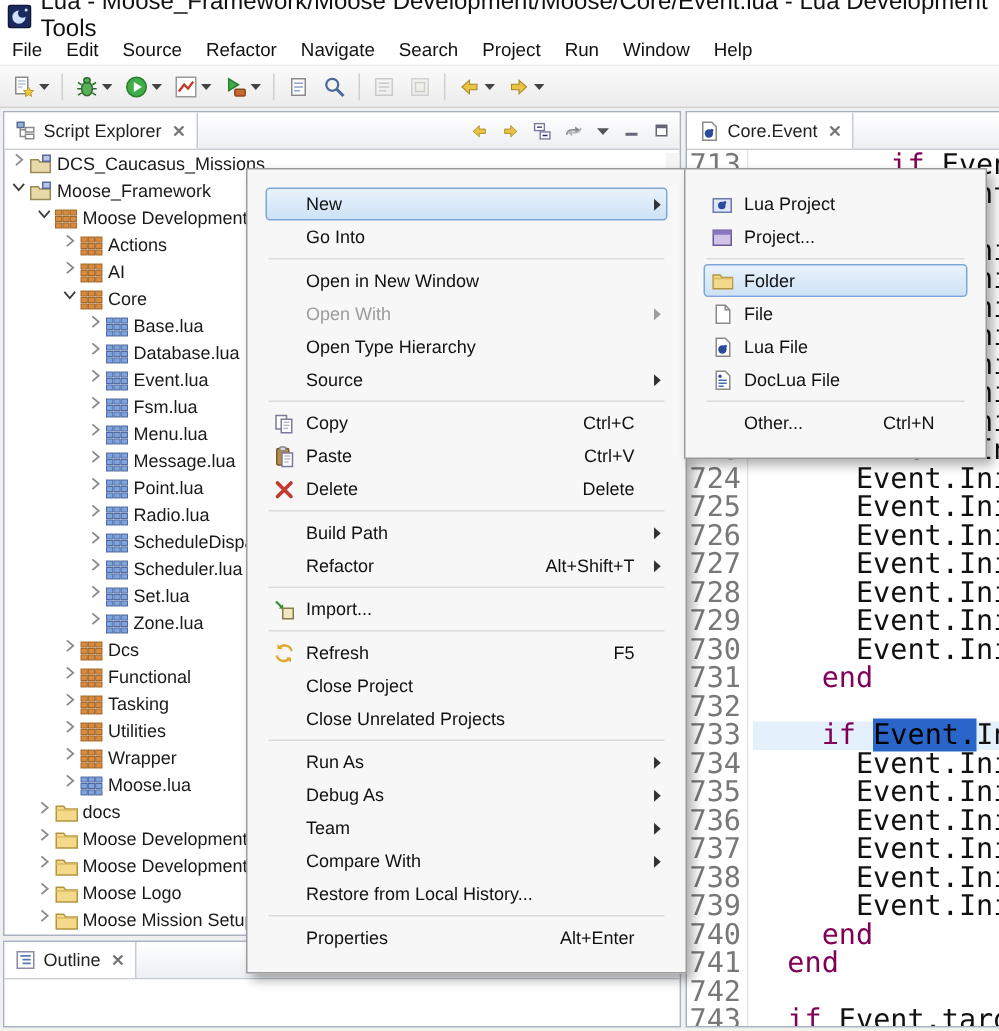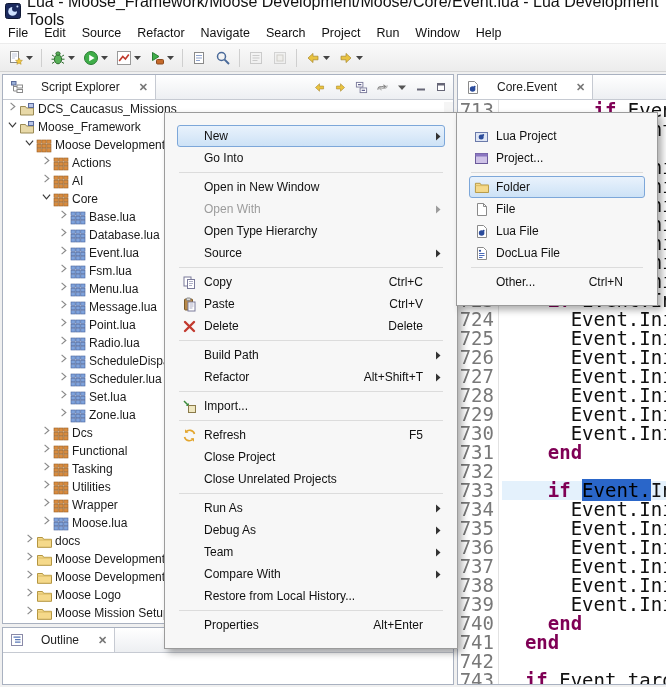--- a/index.html
+++ b/index.html
@@ -20,42 +20,42 @@
 
   
   .main{position:absolute;top:72px;left:0;right:0;bottom:0;display:flex;background:#f0f0f0}
   .leftcol{width:455px;flex:0 0 455px;display:flex;flex-direction:column;padding:2px 1px 2px 2px;gap:3px}
   .rightcol{flex:1;display:flex;flex-direction:column;padding:2px 0 2px 2px}
   .panel{background:#fff;border:1px solid #a9b1c0;display:flex;flex-direction:column;overflow:hidden}
   .explorerp{flex:1}
   .outlinep{height:58px;flex:0 0 58px}
   .editorp{flex:1}
   .phead{height:25px;flex:0 0 25px;background:linear-gradient(#ffffff,#edeff2);border-bottom:1px solid #c6cad2;display:flex;align-items:stretch}
-  .tab{display:flex;align-items:center;gap:17px;padding:0 7px;background:#fff;border-right:1px solid #c6cad2;font-size:12px;color:#222;white-space:nowrap}
+  .tab{display:flex;align-items:center;gap:5px;padding:0 7px;background:#fff;border-right:1px solid #c6cad2;font-size:12px;color:#222;white-space:nowrap}
   .close{color:#777;font-size:11px;font-weight:bold;margin-left:2px}
   .ptools{margin-left:auto;display:flex;align-items:center;gap:4px;padding-right:4px}
   .vtbtn{display:flex;align-items:center;padding:2px;border-radius:2px}
 
   
   .tree{flex:1;position:relative;font-size:12px;padding-top:2px;overflow:hidden}
   .trow{height:18px;display:flex;white-space:nowrap;cursor:default}
   .tarrow{width:11px;flex:0 0 11px;display:flex;justify-content:center;color:#8a8a8a}
   .ti{width:16px;flex:0 0 16px;display:flex;margin:0 3px 0 1px}
   .tlabel{color:#1a1a1a}
   .tree-scroll{position:absolute;top:2px;right:0;width:9px;bottom:0;background:#f5f5f5}
   .tree-scroll .thumb{position:absolute;top:10px;right:1px;width:7px;height:115px;background:#d2d2d2;border-radius:4px}
   .outline-body{flex:1;background:#fff}
 
   
   .editor{flex:1;display:flex;overflow:hidden;font-family:"DejaVu Sans Mono",monospace;font-size:19px;line-height:19px}
   .gutter{width:41px;flex:0 0 41px;text-align:right;padding:1px 4px 0 0;color:var(--line-number,#787878);border-right:1px solid #e2e2e2;background:#fff}
   .gnum{height:19px}
   .codewrap{flex:1;overflow:hidden;padding:1px 0 0 3px;background:#fff}
   .cline{height:19px;white-space:pre}
-  .kw{color:var(--keyword,#7f0055);font-weight:bold}
+  .kw{color:var(--keyword,#7f0055);font-weight:normal}
   .seltok{background:var(--selection-bg,#2a66c9);color:#000000}
   .curline{background:var(--current-line,#e4f1fc)}
 
   
   .menu{position:absolute;background:#f7f7f7;border:1px solid #9b9b9b;box-shadow:4px 4px 7px rgba(0,0,0,.32);padding:12px;font-size:12px;color:#111}
   #ctxmenu{left:164px;top:112px;width:294px;z-index:20}
   #submenu{left:456px;top:112px;width:202px;z-index:21}
   .mrow{height:22px;display:flex;align-items:center;border:1px solid transparent;border-radius:3px;padding:0 1px}
   .mrow.hl{background:linear-gradient(#e9f2fc,#cde2f6);border-color:#7da7d9}
   .mrow.dis{color:#9c9c9c}

